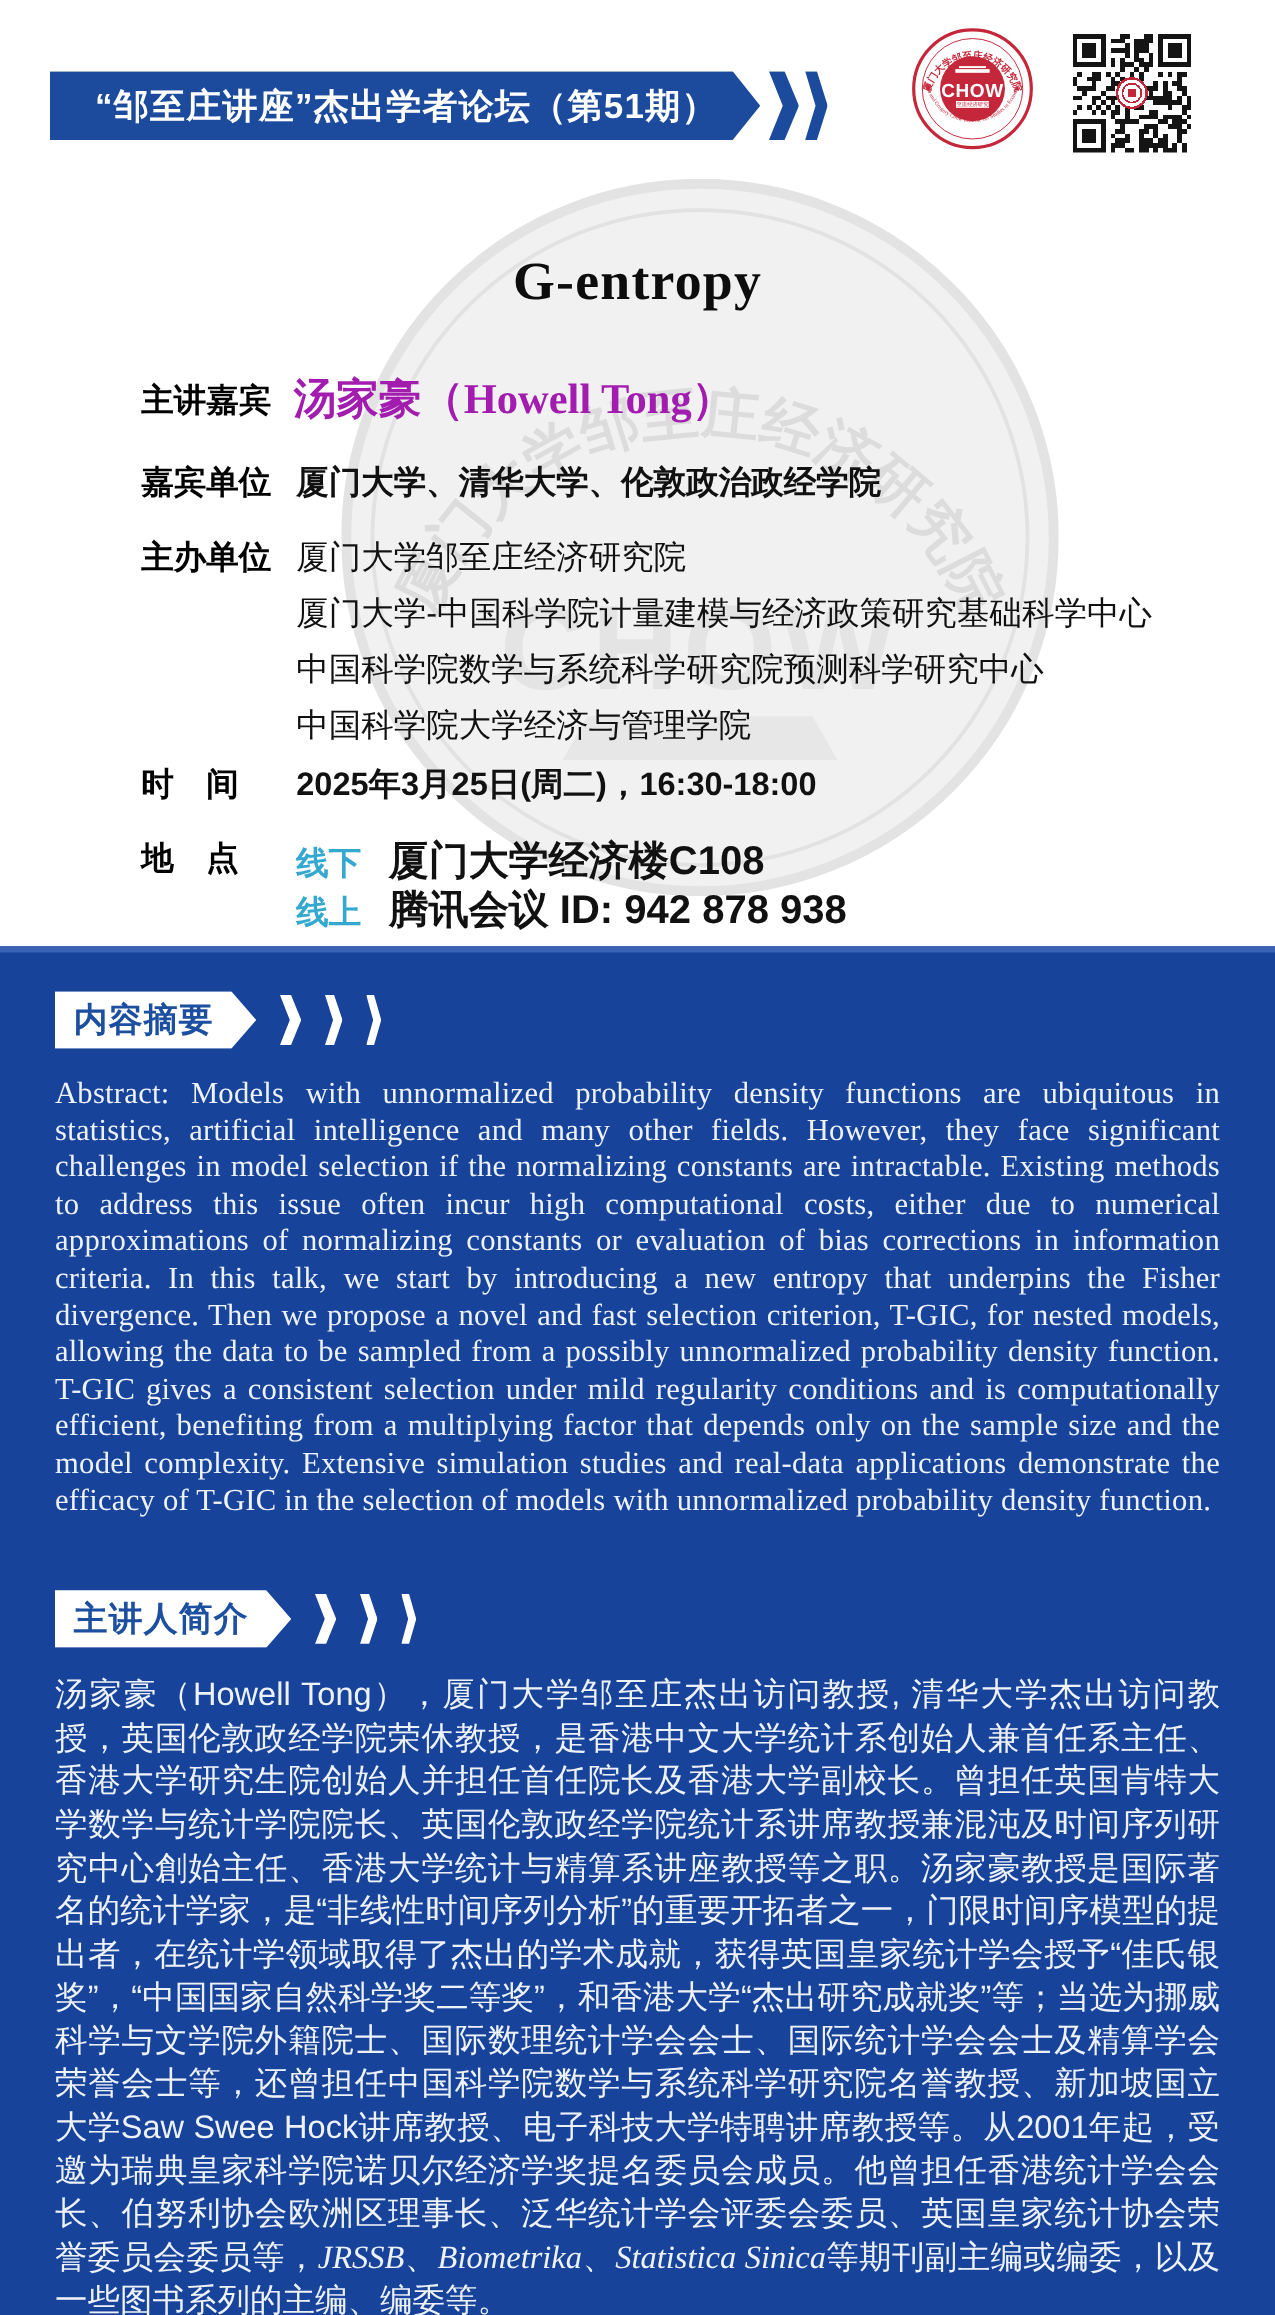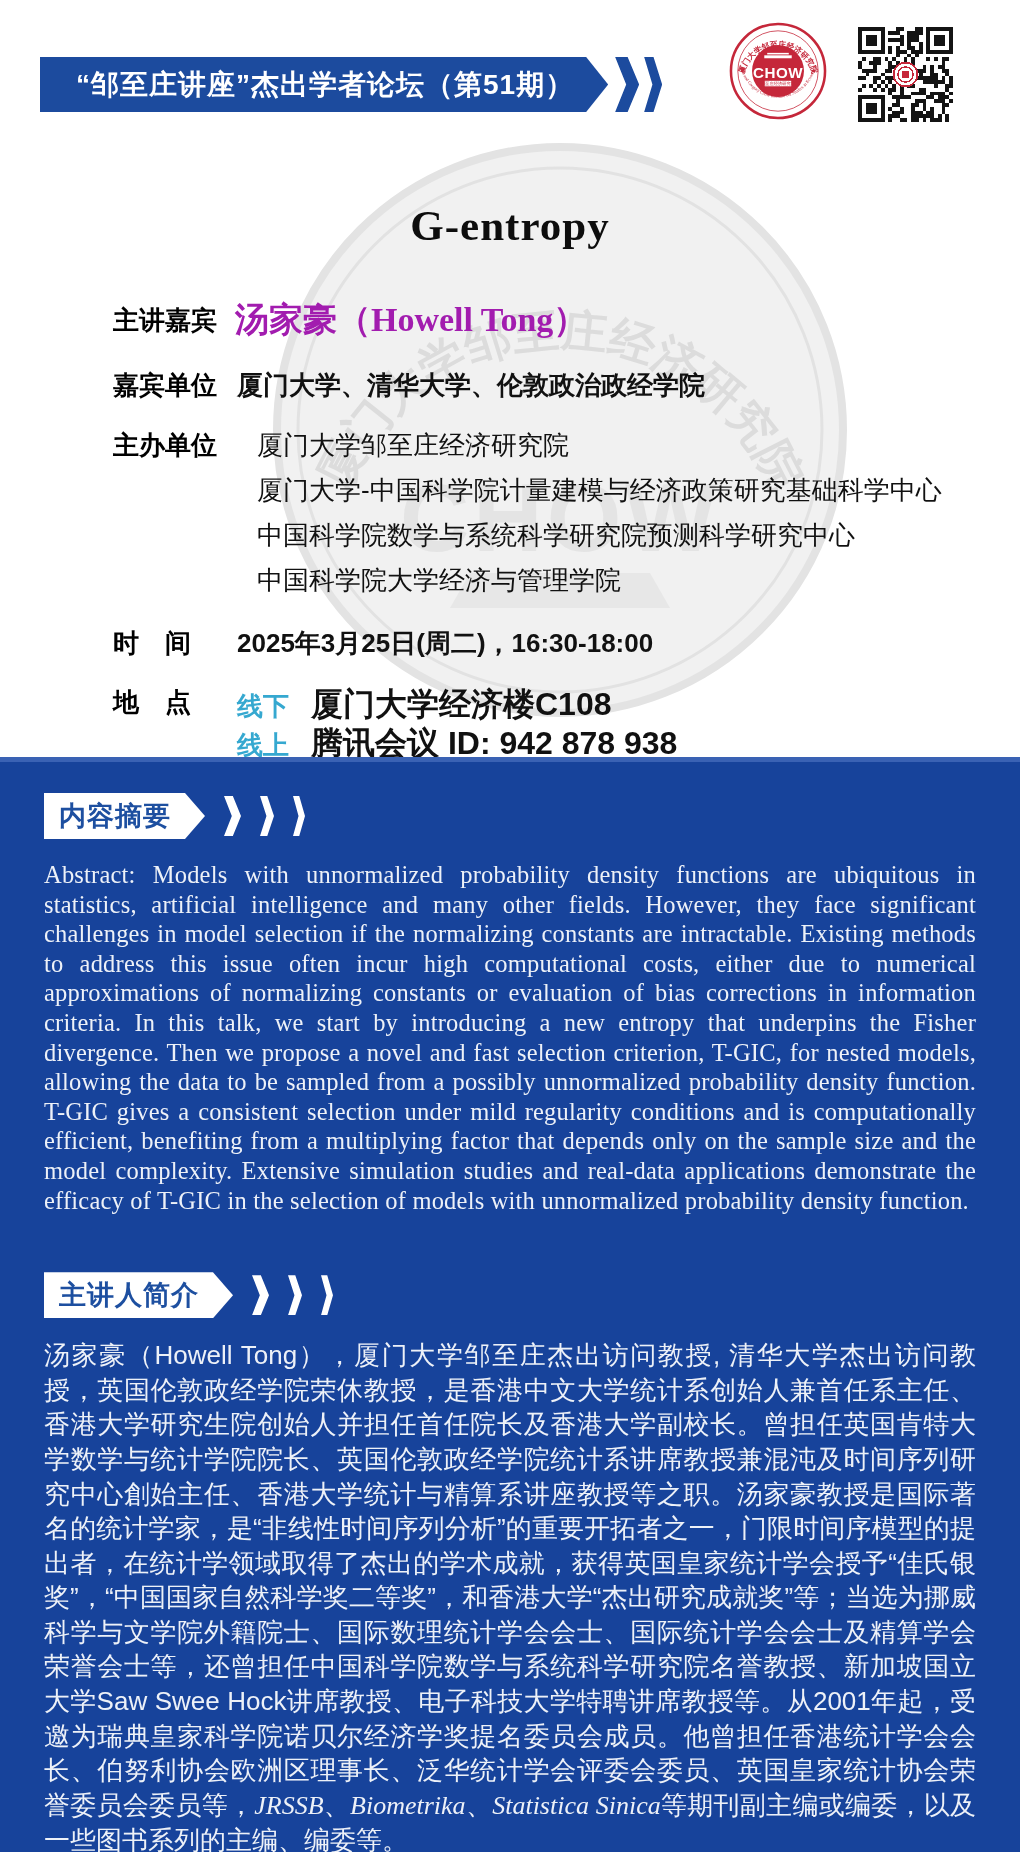--- a/index.html
+++ b/index.html
@@ -49,21 +49,21 @@
   .row .label{
     width:112px;flex-shrink:0;font-weight:700;font-size:26px;color:#000000;
     line-height:1.25;white-space:nowrap;
   }
   .row .val{margin-left:12px;font-size:26px;color:var(--ink);font-weight:600;line-height:1.25;}
   .row-speaker{margin-bottom:30px;align-items:center;}
   .row-speaker .val{
     font:700 34px/1.1 "Liberation Serif","DejaVu Serif",serif;color:#a21caf;margin-left:10px;
   }
   .row-affil{margin-bottom:22px;}
-  .row-hosts{margin-bottom:24px;gap:20px;}
+  .row-hosts{margin-bottom:8px;}
   .host-lines .host-line{font-size:26px;color:var(--ink);font-weight:500;line-height:45px;}
   .row-time{margin-bottom:26px;}
   .row-venue .venue-lines{margin-left:12px;}
   .venue-line{display:flex;align-items:baseline;line-height:37px;}
   .venue-tag{color:var(--accent-cyan);font-size:26px;font-weight:600;margin-right:22px;}
   .venue-text{color:var(--ink);font-size:32px;font-weight:600;text-align:center;}
 
   
   .panel{
     position:absolute;top:757px;left:0;width:100%;height:1095px;box-sizing:border-box;

